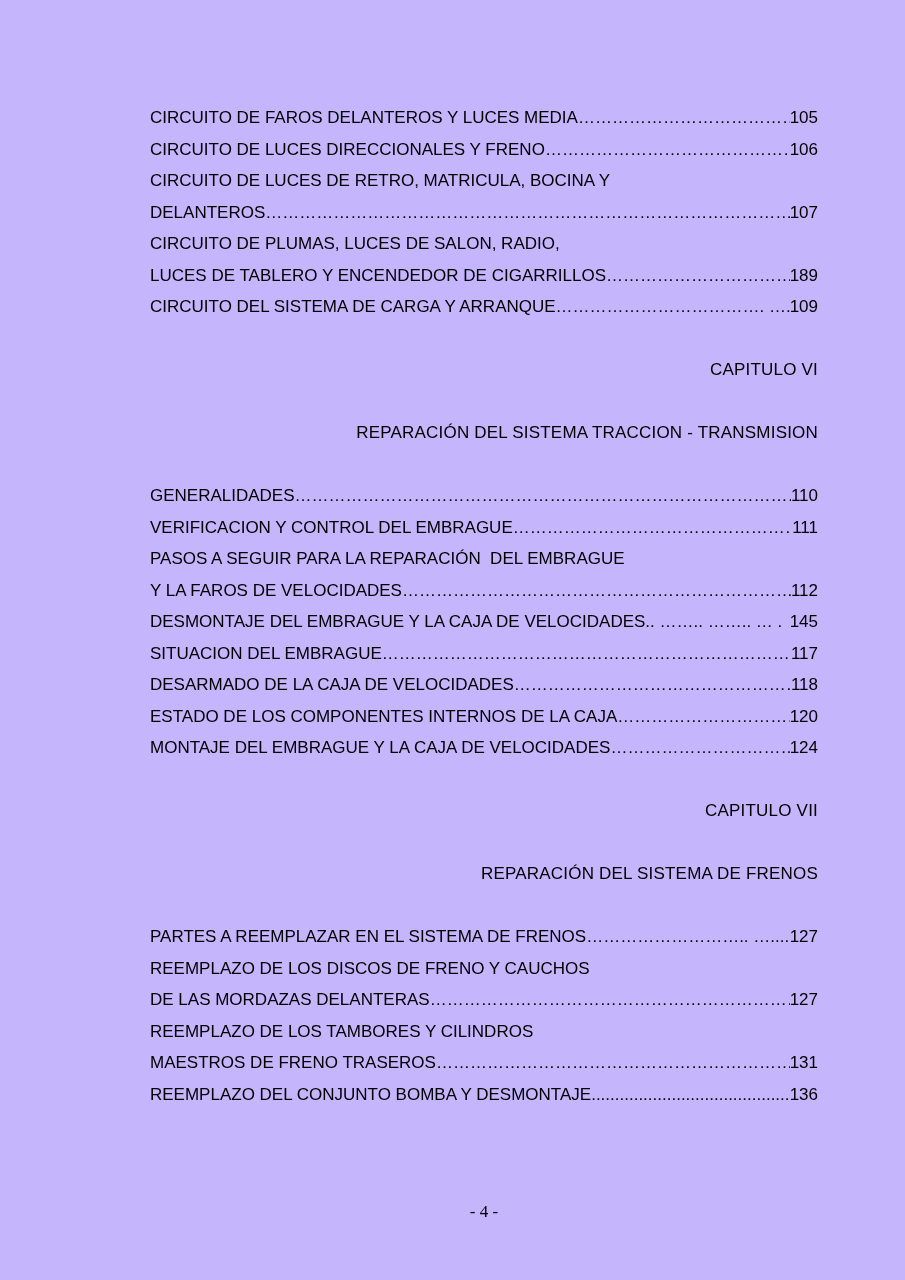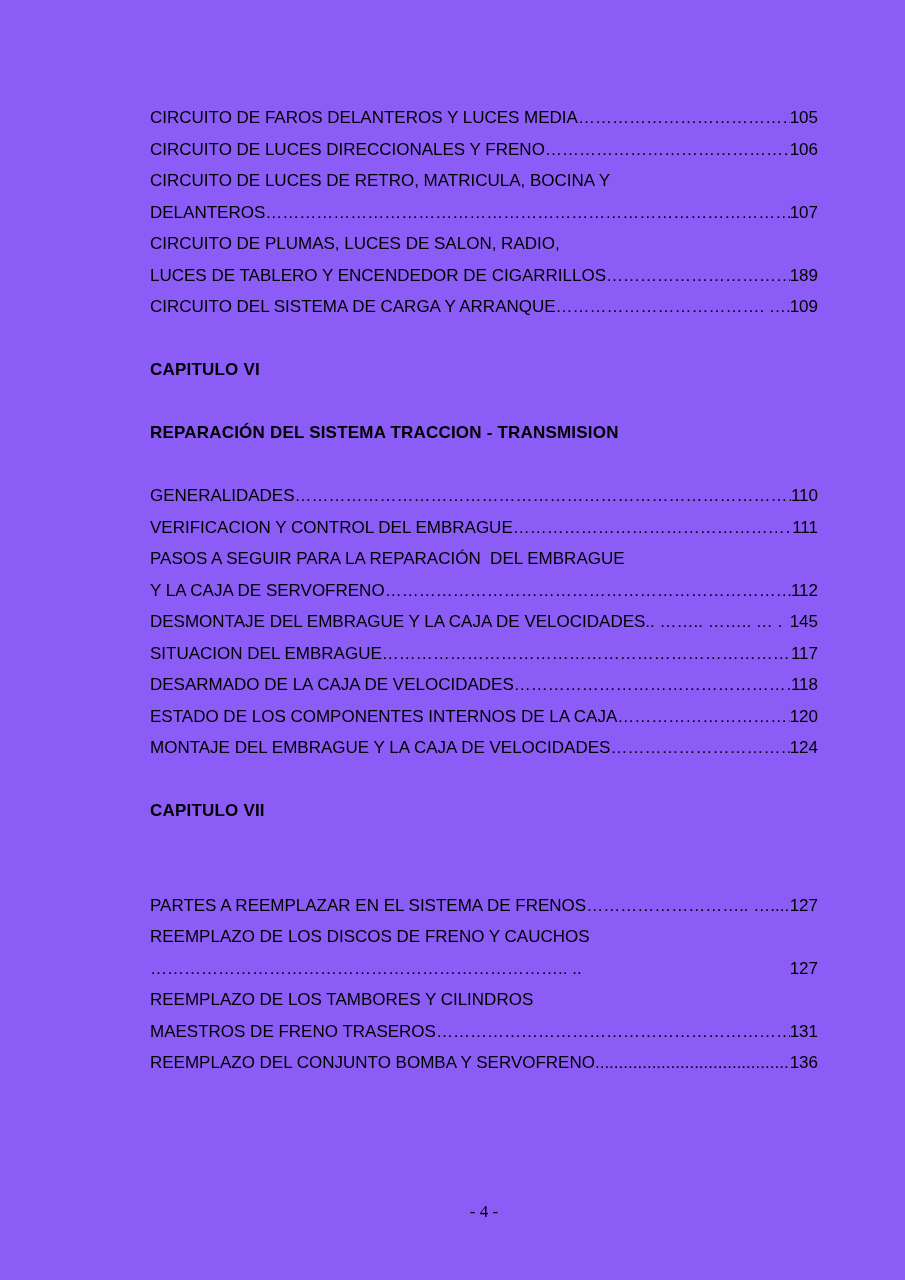--- a/index.html
+++ b/index.html
@@ -4,43 +4,43 @@
 <style>
   html, body {
     margin: 0;
     padding: 0;
     background: #ffffff;
   }
   .page {
     position: relative;
     width: 905px;
     height: 1280px;
-    background: #8b5cf6;
+    background: #c4b5fd;
     font-family: "Liberation Sans", sans-serif;
     color: #000000;
     overflow: hidden;
   }
   .toc {
     position: absolute;
     left: 150px;
     top: 102px;
     width: 668px;
   }
   .row {
     height: 31.5px;
     line-height: 31.5px;
     font-size: 17px;
     display: flex;
     align-items: baseline;
     overflow: hidden;
   }
   .row.heading {
     display: block;
-    text-align: left;
-    font-weight: bold;
+    text-align: right;
+    font-weight: normal;
     letter-spacing: 0.2px;
   }
   .row .label {
     white-space: pre;
     flex: 0 0 auto;
   }
   .row .leader {
     flex: 1 1 auto;
     overflow: hidden;
     white-space: pre;
@@ -109,21 +109,21 @@
       </div>
       <div class="row">
         <span class="label">VERIFICACION Y CONTROL DEL EMBRAGUE</span>
         <span class="leader">…………………………………………….. ..</span>
         <span class="pagenum">111</span>
       </div>
       <div class="row">
         <span class="label">PASOS A SEGUIR PARA LA REPARACIÓN  DEL EMBRAGUE</span>
       </div>
       <div class="row">
-        <span class="label">Y LA CAJA DE SERVOFRENO</span>
+        <span class="label">Y LA FAROS DE VELOCIDADES</span>
         <span class="leader">………………………………………………………………………….</span>
         <span class="pagenum">112</span>
       </div>
       <div class="row">
         <span class="label">DESMONTAJE DEL EMBRAGUE Y LA CAJA DE VELOCIDADES..</span>
         <span class="leader"> …….. …….. … .</span>
         <span class="pagenum">145</span>
       </div>
       <div class="row">
         <span class="label">SITUACION DEL EMBRAGUE</span>
@@ -141,41 +141,43 @@
         <span class="pagenum">120</span>
       </div>
       <div class="row">
         <span class="label">MONTAJE DEL EMBRAGUE Y LA CAJA DE VELOCIDADES</span>
         <span class="leader">……………………………..</span>
         <span class="pagenum">124</span>
       </div>
       <div class="row"></div>
       <div class="row heading">CAPITULO VII</div>
       <div class="row"></div>
+      <div class="row heading">REPARACIÓN DEL SISTEMA DE FRENOS</div>
       <div class="row"></div>
       <div class="row">
         <span class="label">PARTES A REEMPLAZAR EN EL SISTEMA DE FRENOS</span>
         <span class="leader">……………………….. ….....</span>
         <span class="pagenum">127</span>
       </div>
       <div class="row">
         <span class="label">REEMPLAZO DE LOS DISCOS DE FRENO Y CAUCHOS</span>
       </div>
       <div class="row">
+        <span class="label">DE LAS MORDAZAS DELANTERAS</span>
         <span class="leader">……………………………………………………………….. ..</span>
         <span class="pagenum">127</span>
       </div>
       <div class="row">
         <span class="label">REEMPLAZO DE LOS TAMBORES Y CILINDROS</span>
       </div>
       <div class="row">
         <span class="label">MAESTROS DE FRENO TRASEROS</span>
         <span class="leader">…………………………………………………………………</span>
         <span class="pagenum">131</span>
       </div>
       <div class="row">
-        <span class="label">REEMPLAZO DEL CONJUNTO BOMBA Y SERVOFRENO</span>
+        <span class="label">REEMPLAZO DEL CONJUNTO BOMBA Y DESMONTAJE</span>
         <span class="leader">.................................................. …</span>
         <span class="pagenum">136</span>
       </div>
     </div>
   <div class="footer">- 4 -</div>
 </div>
 
 </body></html>

